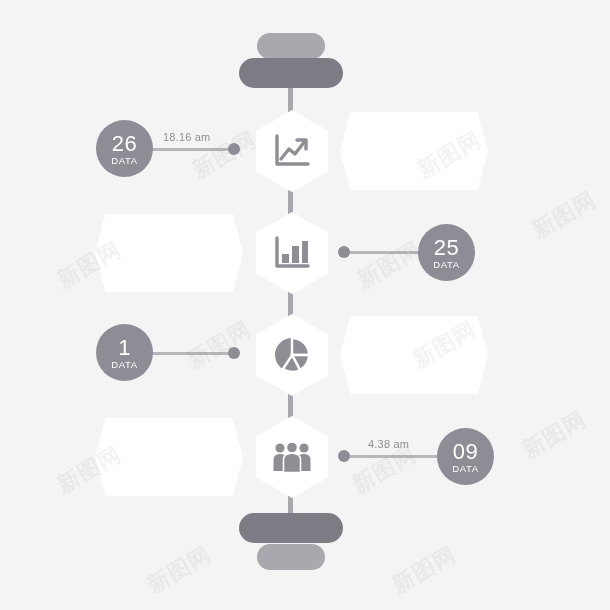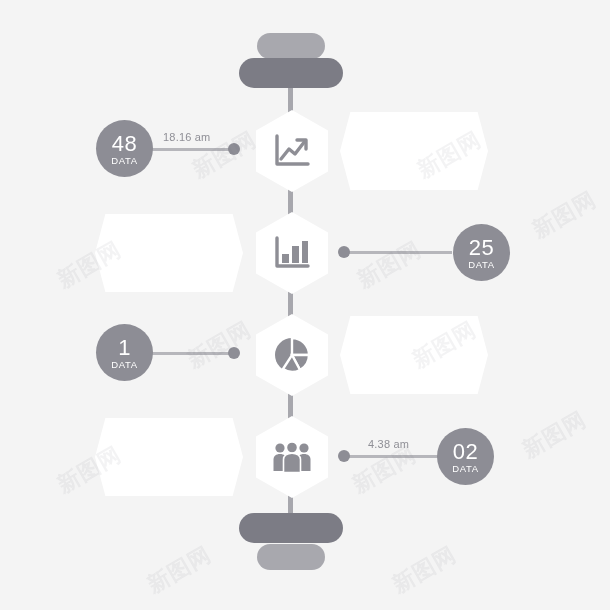--- a/index.html
+++ b/index.html
@@ -170,21 +170,21 @@
 
   <div class="panel" style="left:340px;top:112px;width:148px;height:78px;">
     <span></span>
   </div>
 
   <div class="connector" style="left:129px;top:148px;width:106px;"></div>
   <div class="enddot" style="left:228px;top:143px;"></div>
   <div class="timelabel" style="left:163px;top:131px;">18.16 am</div>
 
   <div class="datacircle" style="left:96px;top:120px;">
-    <span class="num">48</span>
+    <span class="num">26</span>
     <span class="lbl">DATA</span>
   </div>
 
   <div class="hexcell" style="left:256px;top:110px;">
     <div class="hexbg"></div>
     <div class="glyph">
       <svg width="36" height="34" viewBox="0 0 36 34" fill="none">
         <path d="M3 2 V30 H34" stroke="#8e8e95" stroke-width="3.4" stroke-linecap="round" stroke-linejoin="round"></path>
         <path d="M7 25 L15 15 L21 20 L31 7" stroke="#8e8e95" stroke-width="3.4" stroke-linecap="round" stroke-linejoin="round"></path>
         <path d="M23 6 H32 V15" stroke="#8e8e95" stroke-width="3.4" stroke-linecap="round" stroke-linejoin="round"></path>
@@ -193,21 +193,21 @@
   </div>
 
   <div class="panel" style="left:95px;top:214px;width:148px;height:78px;">
     <span></span>
   </div>
 
   <div class="connector" style="left:344px;top:251px;width:108px;"></div>
   <div class="enddot" style="left:338px;top:246px;"></div>
   <div class="timelabel" style="left:370px;top:234px;"></div>
 
-  <div class="datacircle" style="left:453px;top:224px;">
+  <div class="datacircle" style="left:418px;top:224px;">
     <span class="num">25</span>
     <span class="lbl">DATA</span>
   </div>
 
   <div class="hexcell" style="left:256px;top:212px;">
     <div class="hexbg"></div>
     <div class="glyph">
       <svg width="36" height="34" viewBox="0 0 36 34" fill="none">
         <path d="M3 2 V30 H34" stroke="#8e8e95" stroke-width="3.4" stroke-linecap="round" stroke-linejoin="round"></path>
         <rect x="8" y="18" width="7" height="9" fill="#8e8e95"></rect>
@@ -244,21 +244,21 @@
 
   <div class="panel" style="left:95px;top:418px;width:148px;height:78px;">
     <span></span>
   </div>
 
   <div class="connector" style="left:344px;top:455px;width:108px;"></div>
   <div class="enddot" style="left:338px;top:450px;"></div>
   <div class="timelabel" style="left:368px;top:438px;">4.38 am</div>
 
   <div class="datacircle" style="left:437px;top:428px;">
-    <span class="num">02</span>
+    <span class="num">09</span>
     <span class="lbl">DATA</span>
   </div>
 
   <div class="hexcell" style="left:256px;top:416px;">
     <div class="hexbg"></div>
     <div class="glyph">
       <svg width="40" height="32" viewBox="0 0 40 32" fill="none">
         <circle cx="8" cy="7" r="4.6" fill="#8e8e95"></circle>
         <path d="M1.5 30 V18.5 C1.5 15.2 4 13 8 13 C12 13 14.5 15.2 14.5 18.5 V30 Z" fill="#8e8e95"></path>
         <circle cx="32" cy="7" r="4.6" fill="#8e8e95"></circle>

